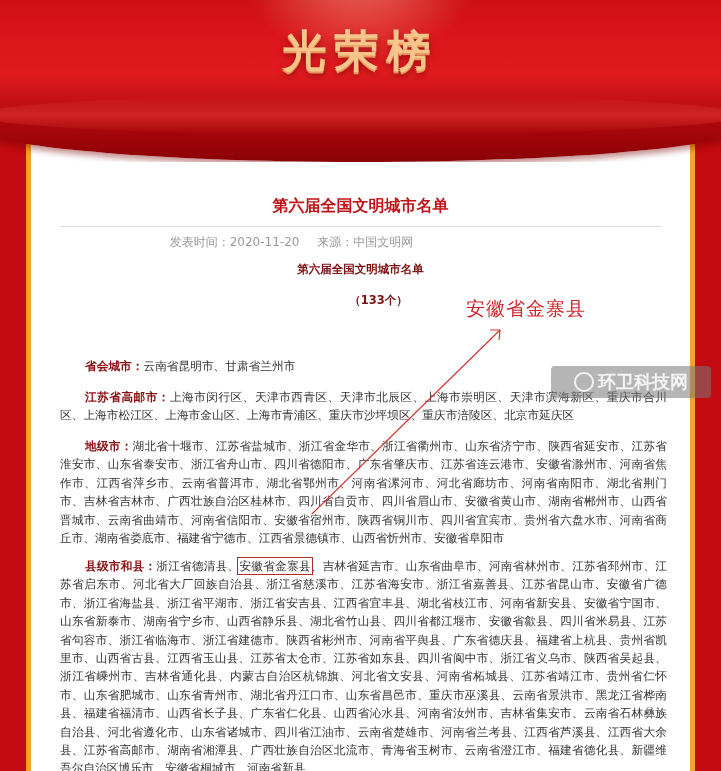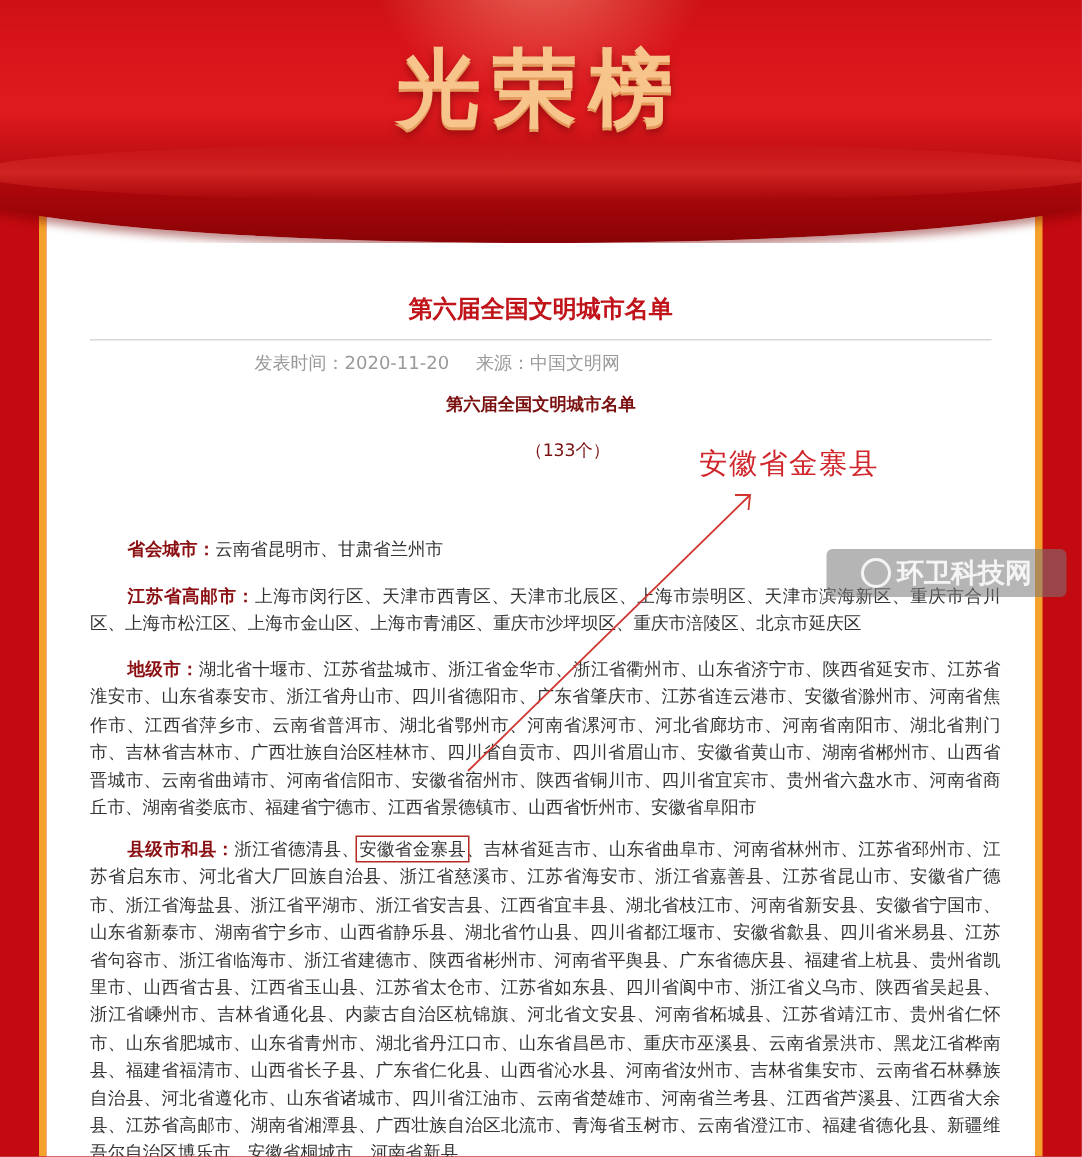--- a/index.html
+++ b/index.html
@@ -24,21 +24,21 @@
     box-shadow: 0 4px 6px rgba(120,0,0,0.45);
   }
   .banner-sheen {
     position: absolute; left: -20px; top: 95px; width: 761px; height: 40px;
     border-radius: 50%;
     background: linear-gradient(180deg, rgba(255,90,80,0) 0%, rgba(255,80,70,0.35) 50%, rgba(255,90,80,0) 100%);
   }
   .banner-title {
     position: absolute; left: 0; width: 721px; top: 22px; text-align: center;
     font-family: "DejaVu Serif", "Liberation Serif", serif;
-    font-size: 56px; font-weight: bold; letter-spacing: 8px;
+    font-size: 44px; font-weight: bold; letter-spacing: 8px;
     color: #f7c48c;
     text-shadow: 0 2px 0 #e49a5c, 0 4px 6px rgba(90,0,0,0.55);
   }
 
   .article-title {
     position: absolute; left: 31px; width: 659px; top: 196px; text-align: center;
     font-size: 16px; font-weight: bold; color: #c0141a;
   }
   .divider { position: absolute; left: 60px; width: 601px; top: 226px; height: 1px; background: #d8d8d8; }
   .meta {
@@ -46,21 +46,21 @@
     font-size: 12px; color: #999999;
   }
   .meta span + span { margin-left: 14px; }
 
   .sub-title {
     position: absolute; left: 31px; width: 659px; top: 262px; text-align: center;
     font-size: 11.5px; font-weight: bold; color: #7a1010;
   }
   .count {
     position: absolute; left: 31px; width: 659px; top: 293px; text-align: center;
-    font-size: 11.5px; font-weight: normal; color: #7a1010; padding-left: 36px;
+    font-size: 11.5px; font-weight: bold; color: #7a1010; padding-left: 36px;
   }
 
   .annotation {
     position: absolute; left: 466px; top: 296px;
     font-size: 19px; color: #d0252b; letter-spacing: 1px;
   }
   .arrow { position: absolute; left: 0; top: 0; width: 721px; height: 771px; pointer-events: none; }
 
   .content {
     position: absolute; left: 60px; width: 607px;

